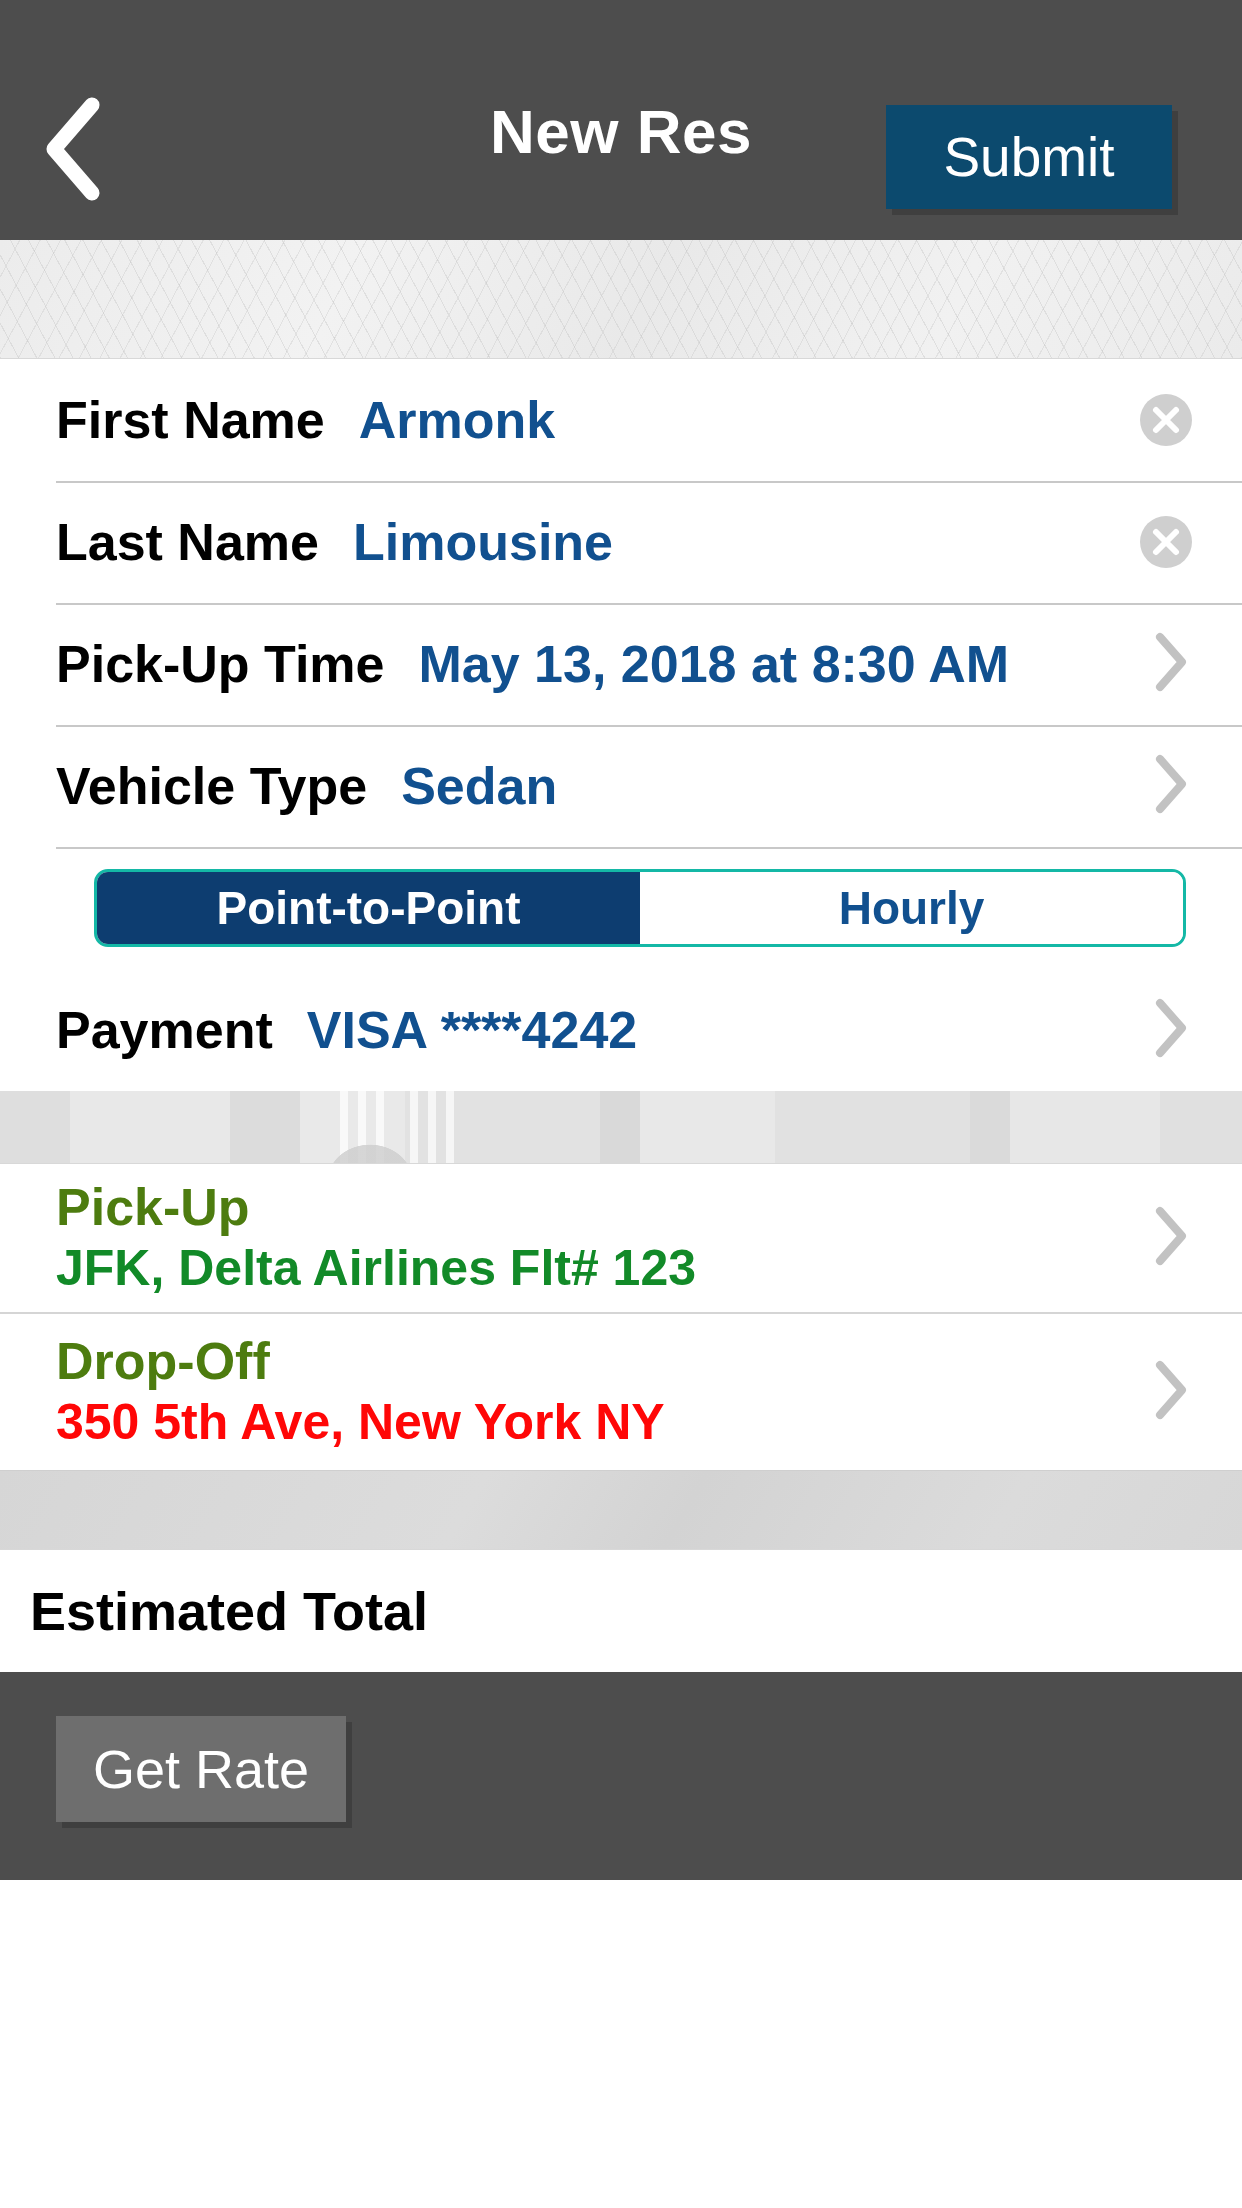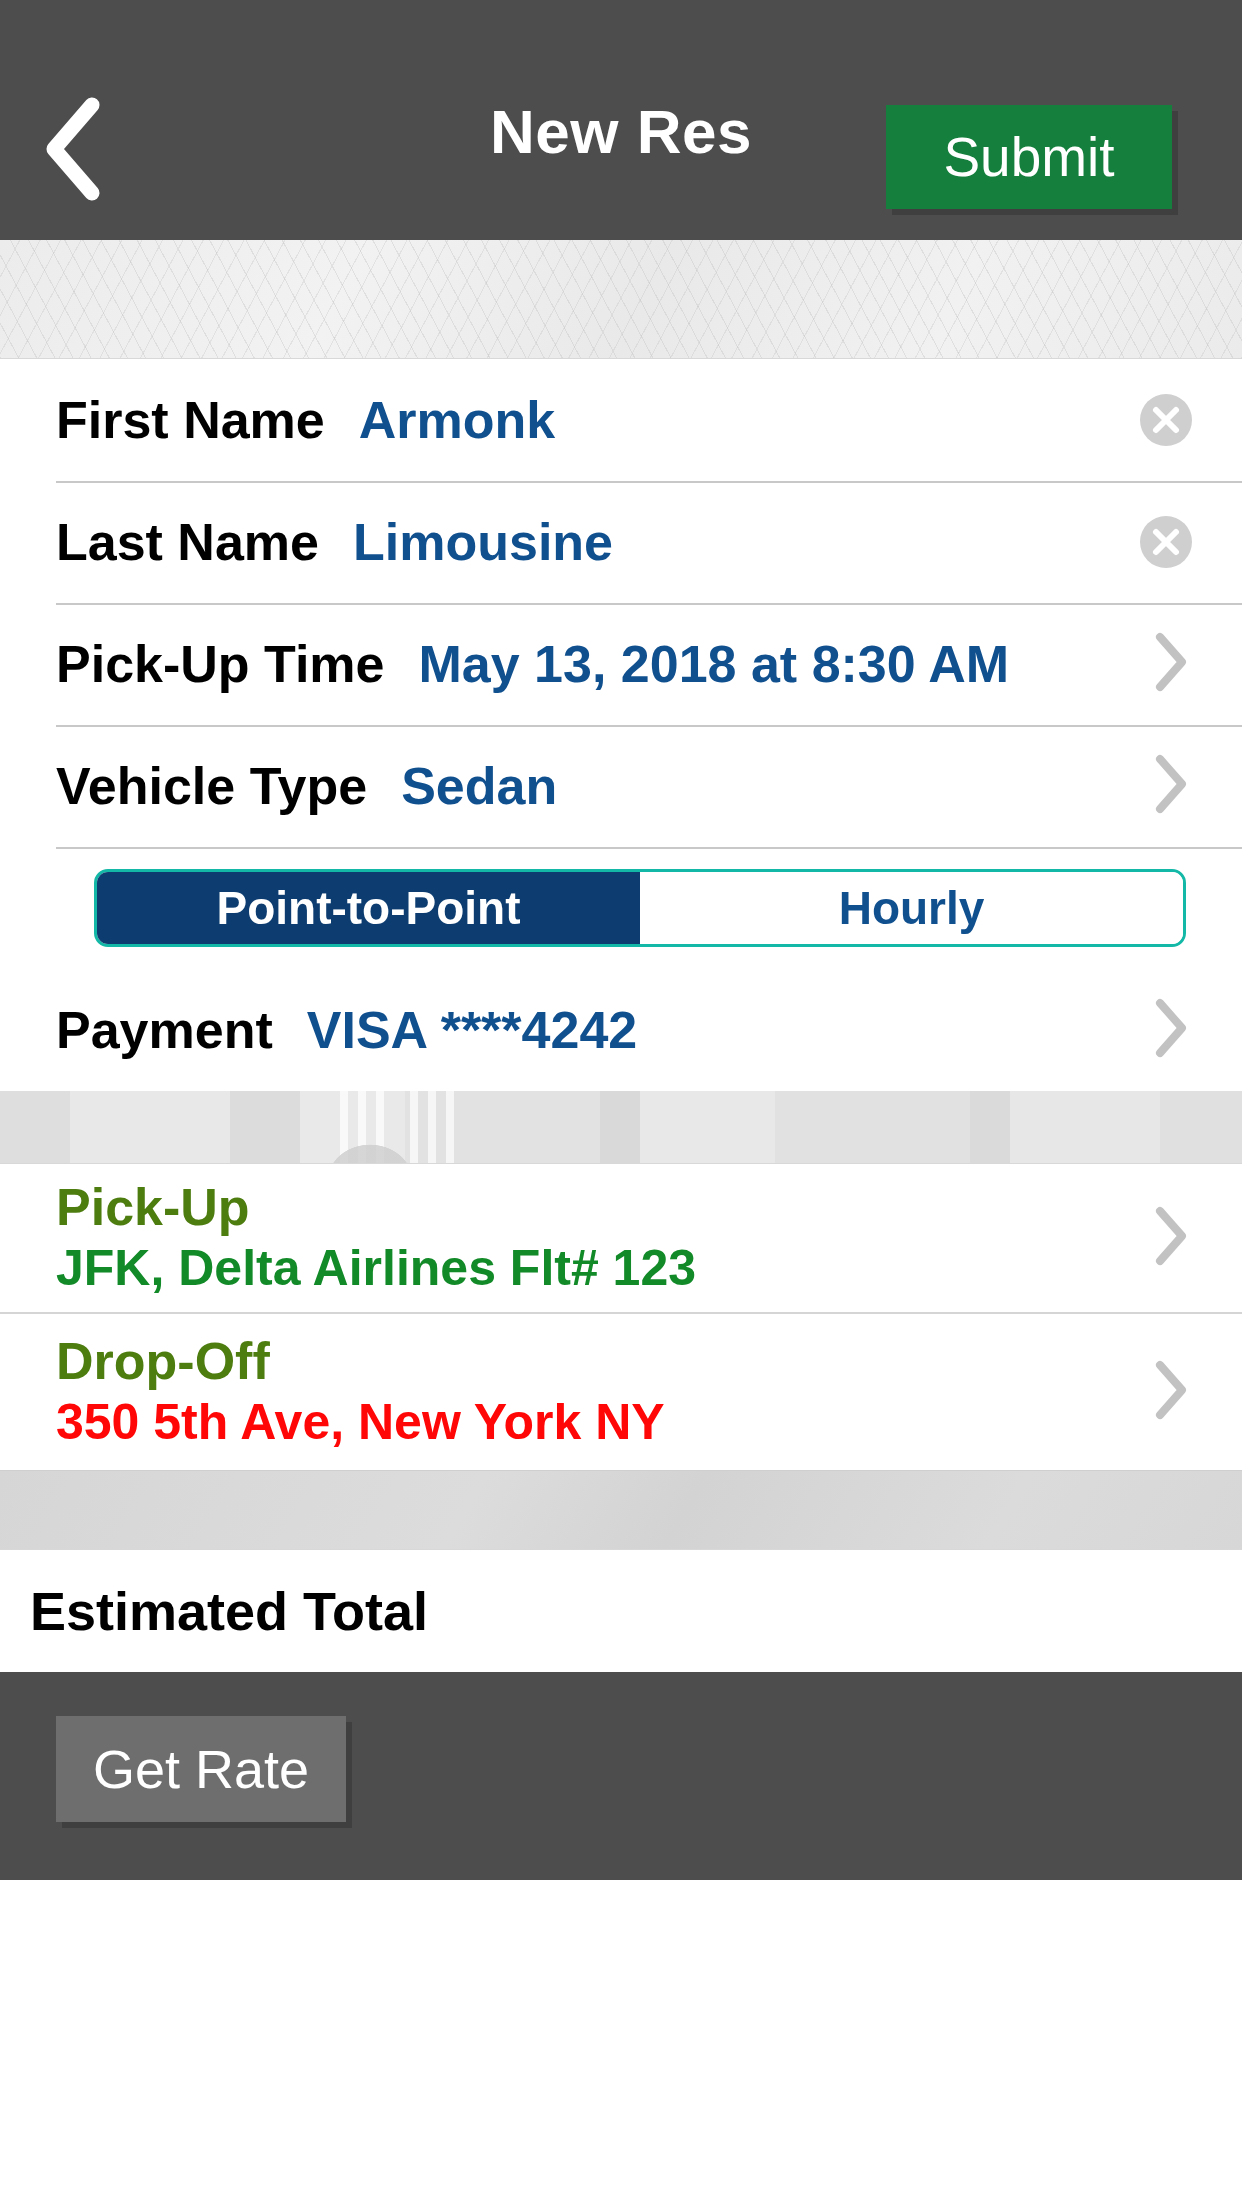--- a/index.html
+++ b/index.html
@@ -46,21 +46,21 @@
     font-weight: bold;
     letter-spacing: 0.5px;
     margin-top: 22px;
   }
   .submit-btn {
     position: absolute;
     right: 70px;
     top: 105px;
     width: 286px;
     height: 104px;
-    background: #15803d;
+    background: #0c4a6e;
     box-shadow: 6px 6px 0 rgba(0,0,0,0.18);
     display: flex;
     align-items: center;
     justify-content: center;
     cursor: pointer;
   }
   .submit-btn span {
     color: #ffffff;
     font-size: 55px;
     font-weight: normal;

